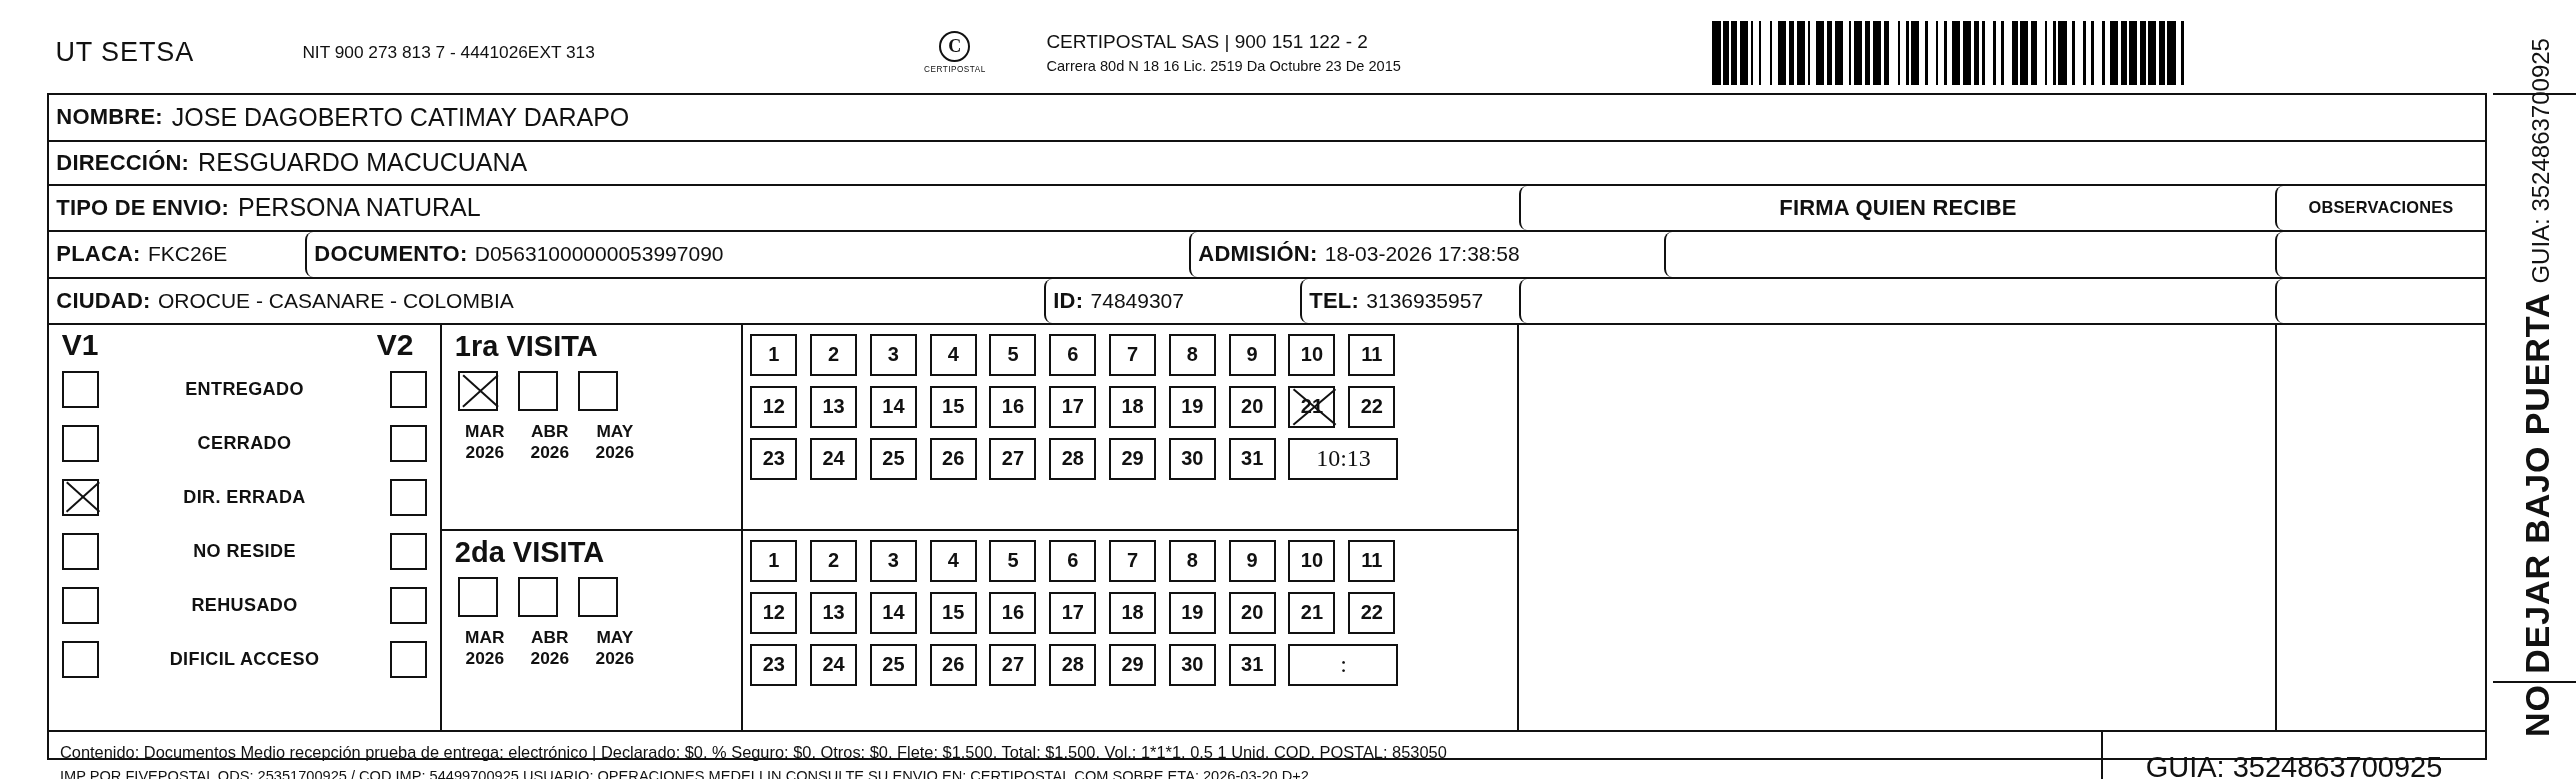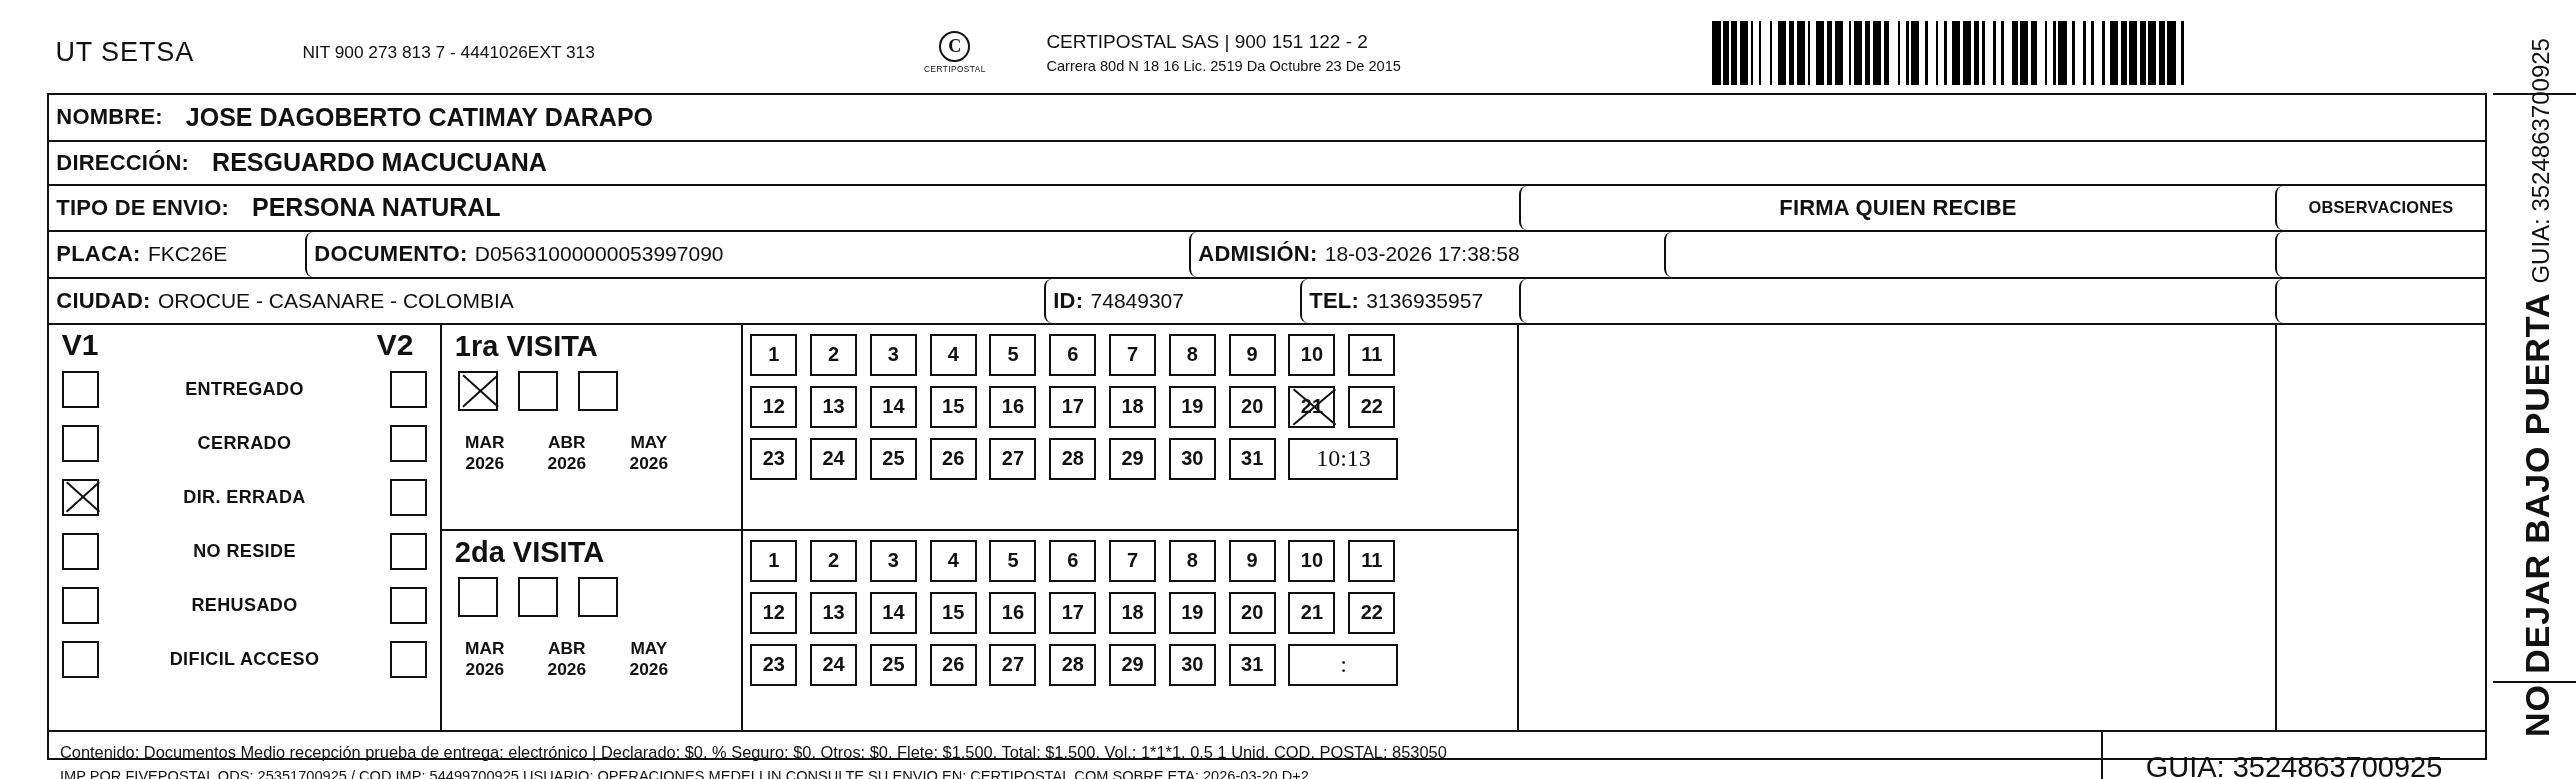--- a/index.html
+++ b/index.html
@@ -46,21 +46,21 @@
   .barcode i { display:block; background:#000; height:100%; }
 
   
   .main-box {
     position:absolute; left:20px; top:80px; width:2440px; height:667px;
     border:2.3px solid #111;
   }
   .row { display:flex; border-bottom:2.3px solid #111; }
   .cell { padding:1.8px 7.3px; display:flex; align-items:center; }
   .lbl { font-size:22px; font-weight:bold; letter-spacing:0.2px; }
-  .val { font-size:25px; font-family:"Liberation Sans", sans-serif; margin-left:23px;font-weight:bold; }
+  .val { font-size:25px; font-family:"Liberation Sans", sans-serif; margin-left:9px; }
   .val-sm { font-size:21px; margin-left:7.3px; }
   .vdiv { border-left:2.3px solid #111;border-radius:8px; }
 
   .r-nombre { height:47px; }
   .r-dir { height:44px; }
   .r-tipo { height:46px; }
   .r-placa { height:47px; }
   .r-ciudad { height:46px; }
 
   
@@ -88,21 +88,21 @@
   .visit-block { height:204px; padding:5.5px 11px 0 12.8px; }
   .visit-block.second { border-top:2.3px solid #111; }
   .visit-title { font-size:29px; font-weight:bold; margin-bottom:7.3px; }
   .month-row { display:flex; gap:20px; margin-left:3.7px; }
   .month-chk { width:40px; height:40px; border:2.3px solid #111; position:relative; }
   .month-chk.x::before, .month-chk.x::after {
     content:""; position:absolute; left:-3.7px; top:17.3px; width:47px; height:2.3px; background:#111;
   }
   .month-chk.x::before { transform: rotate(42deg); }
   .month-chk.x::after { transform: rotate(-42deg); }
-  .month-lbls { display:flex; gap:22px; margin-top:21px; margin-left:0px; }
+  .month-lbls { display:flex; gap:5px; margin-top:10px; margin-left:0px; }
   .month-lbl { width:60px; text-align:center; font-size:17.3px; font-weight:bold; line-height:1.25; }
 
   
   .days { width:776px; border-right:2.3px solid #111; }
   .days-block { height:204px; padding:9px 0 0 7.3px; }
   .days-block.second { border-top:2.3px solid #111; }
   .day-row { display:flex; gap:12.8px; margin-bottom:10px; }
   .day {
     width:47px; height:42px; border:2.3px solid #111;
     display:flex; align-items:center; justify-content:center;

